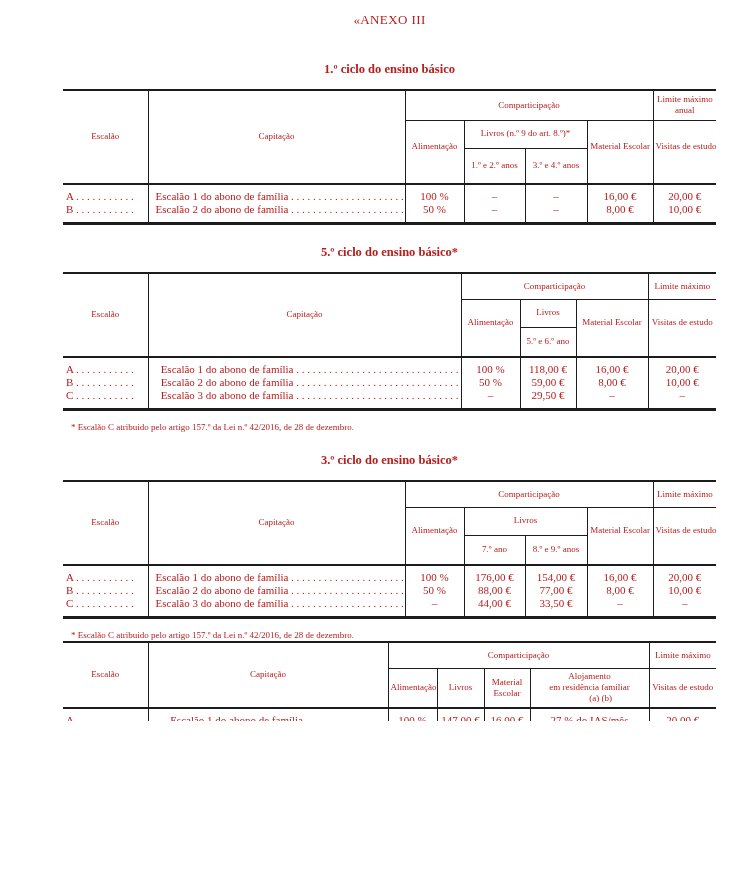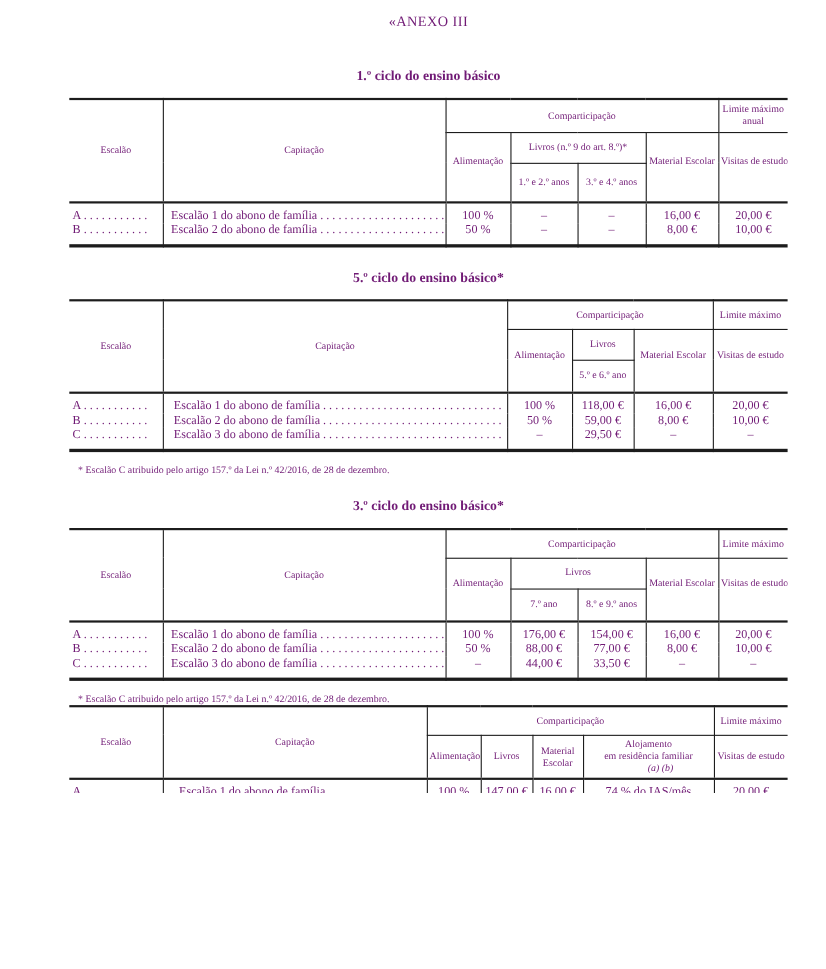--- a/index.html
+++ b/index.html
@@ -1,17 +1,17 @@
 <!DOCTYPE html>
 <html><head>
 <meta charset="utf-8">
 <style>
   html,body{margin:0;padding:0;background:#ffffff;}
   .page{
-    width:751px;height:721px;background:#ffffff;color:#701a75;
+    width:751px;height:721px;background:#ffffff;color:#b91c1c;
     overflow:hidden;position:relative;
     font-family:"Liberation Serif","DejaVu Serif",serif;
   }
   .content{margin-left:63px;width:653px;padding-top:12px;}
 
   .doc-title{
     text-align:center;font-size:13px;letter-spacing:.4px;
     margin-bottom:17px;
   }
   .doc-subtitle{
@@ -44,31 +44,31 @@
     border-top:none;border-bottom:none;
     font-size:11px;line-height:13px;padding:0 2px;text-align:center;
     overflow:hidden;white-space:nowrap;
   }
   .dtable tbody tr.first td{border-top:2px solid #1c1c1c;padding-top:5px;}
   .dtable tbody tr.last td{padding-bottom:6px;}
   .no-left{border-left:none !important;}
   .no-right{border-right:none !important;}
   .vbottom{vertical-align:bottom;padding-bottom:13px !important;}
   td.esc{text-align:left;padding-left:3px;}
-  td.cap{text-align:center;padding-left:7px;}
+  td.cap{text-align:right;padding-left:7px;}
 
   .t1 tr.hr1{height:30px}.t1 tr.hr2{height:28px}.t1 tr.hr3{height:36px}
   .t2 tr.hr1{height:26px}.t2 tr.hr2{height:28px}.t2 tr.hr3{height:30px}
   .t3 tr.hr1{height:26px}.t3 tr.hr2{height:28px}.t3 tr.hr3{height:30px}
   .t4 tr.hr1{height:26px}.t4 tr.hr2{height:40px}
   .t4 tbody td{vertical-align:top;}
   .t4 tbody tr.mid td{padding-top:3px;}
 
   .tbl-footnote{font-size:9px;margin:10px 0 0 8px;line-height:12px;}
-  .it{font-style:italic;margin-left:22px;}
+  .it{margin-left:22px;}
   .nowrap{white-space:nowrap;}
 </style>
 </head>
 <body>
 
 <div class="page">
   <div class="content">
 
     <div class="doc-title">«ANEXO III</div>
     <div class="doc-ref">
@@ -275,21 +275,21 @@
         </tr>
       </thead>
       <tbody>
         <tr class="first">
           <td class="esc no-left">A  . . . . . . . . . . .</td>
           <td class="cap">Escalão 1 do abono de família  . . . . . . . . . . . . . . .</td>
           <td>100 %</td>
           <td>147,00 €</td>
           <td>16,00 €</td>
           <td>
-            <div>74 % do IAS/mês</div>
+            <div>27 % do IAS/mês</div>
             <div>(×10)</div>
           </td>
           <td class="no-right">20,00 €</td>
         </tr>
         <tr class="mid">
           <td class="esc no-left">B  . . . . . . . . . . .</td>
           <td class="cap">Escalão 2 do abono de família  . . . . . . . . . . . . . . .</td>
           <td>50 %</td>
           <td>73,50 €</td>
           <td>8,00 €</td>

